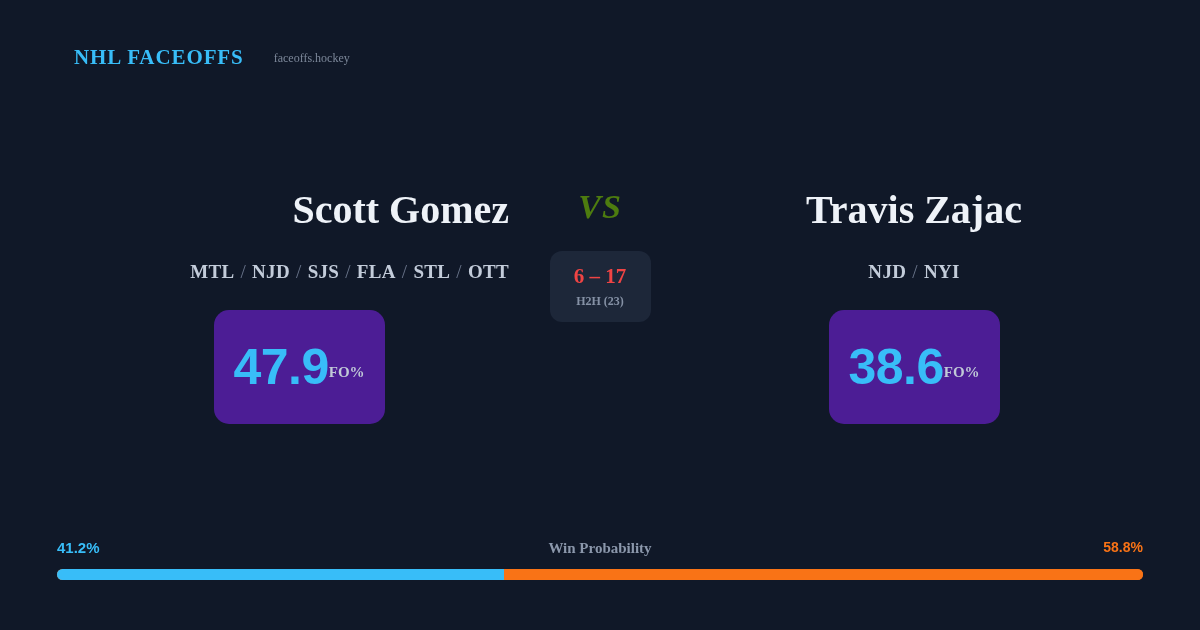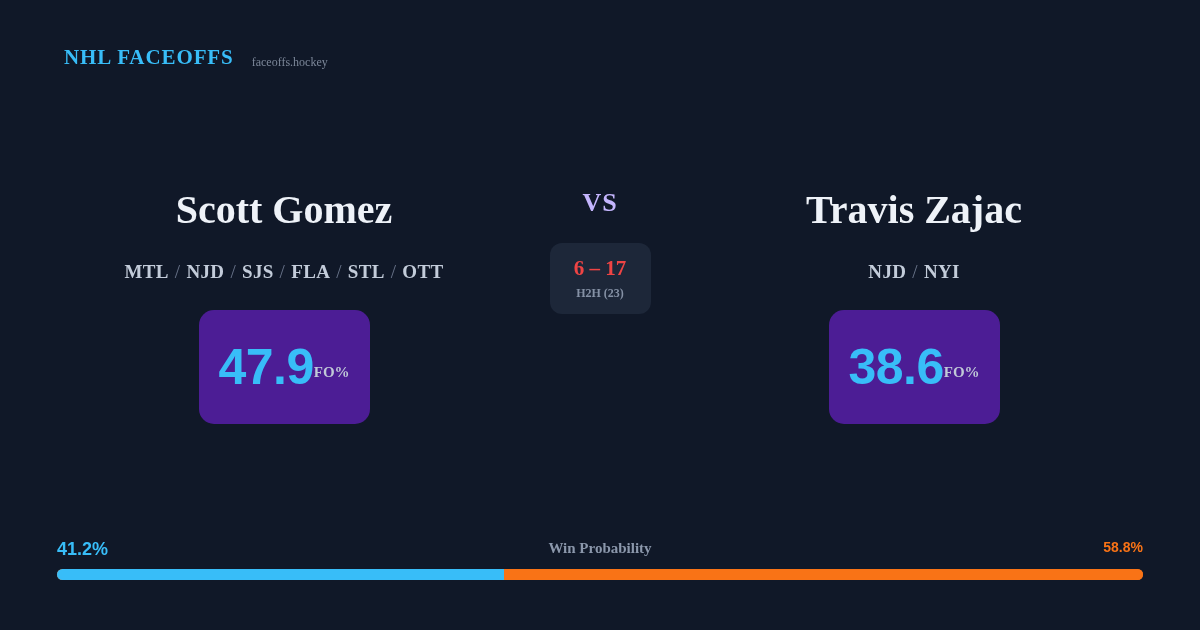--- a/index.html
+++ b/index.html
@@ -19,25 +19,25 @@
   .page {
     position: absolute;
     inset: 0;
     width: 1200px;
     height: 630px;
   }
 
   
   .header {
     position: absolute;
-    left: 64px;
+    left: 74px;
     top: 47px;
     display: flex;
-    align-items: flex-end;
-    gap: 18px;
+    align-items: center;
+    gap: 30px;
   }
   .brand {
     font-family: "Liberation Serif", "DejaVu Serif", serif;
     font-size: 21px;
     font-weight: bold;
     letter-spacing: 0.9px;
     color: #38bdf8;
     line-height: 1;
   }
   .brand-domain {
@@ -56,21 +56,21 @@
     width: 1200px;
     height: 240px;
   }
 
   .player {
     position: absolute;
     top: 0;
     width: 420px;
     text-align: center;
   }
-  .player-left  { left: 74px; }
+  .player-left  { left: 89px; text-align: right; }
   .player-right { left: 704px; }
 
   .player-name {
     font-family: "Liberation Serif", "DejaVu Serif", serif;
     font-size: 40px;
     font-weight: bold;
     color: #eef2f8;
     line-height: 1;
     white-space: nowrap;
   }
@@ -121,25 +121,26 @@
   
   .center {
     position: absolute;
     left: 500px;
     top: 0;
     width: 200px;
     text-align: center;
   }
   .vs-text {
     font-family: "Liberation Serif", "DejaVu Serif", serif;
-    font-size: 26px;
-    font-weight: bold;
-    color: #c4b5fd;
+    font-size: 34px;
+    font-weight: bold;
+    color: #4d7c0f;
     line-height: 1;
     letter-spacing: 1px;
+    font-style: italic;
   }
   .h2h-card {
     margin: 27px auto 0;
     width: 101px;
     height: 71px;
     background: #1d2739;
     border-radius: 12px;
     display: flex;
     flex-direction: column;
     align-items: center;
@@ -171,21 +172,21 @@
   .winprob-labels {
     position: relative;
     height: 18px;
     margin-bottom: 12px;
   }
   .wp-left {
     position: absolute;
     left: 0;
     top: 0;
     font-family: "Liberation Sans", "DejaVu Sans", sans-serif;
-    font-size: 18px;
+    font-size: 15px;
     font-weight: bold;
     color: #38bdf8;
     line-height: 1.2;
   }
   .wp-center {
     position: absolute;
     left: 50%;
     top: 0;
     transform: translateX(-50%);
     font-family: "Liberation Serif", "DejaVu Serif", serif;

